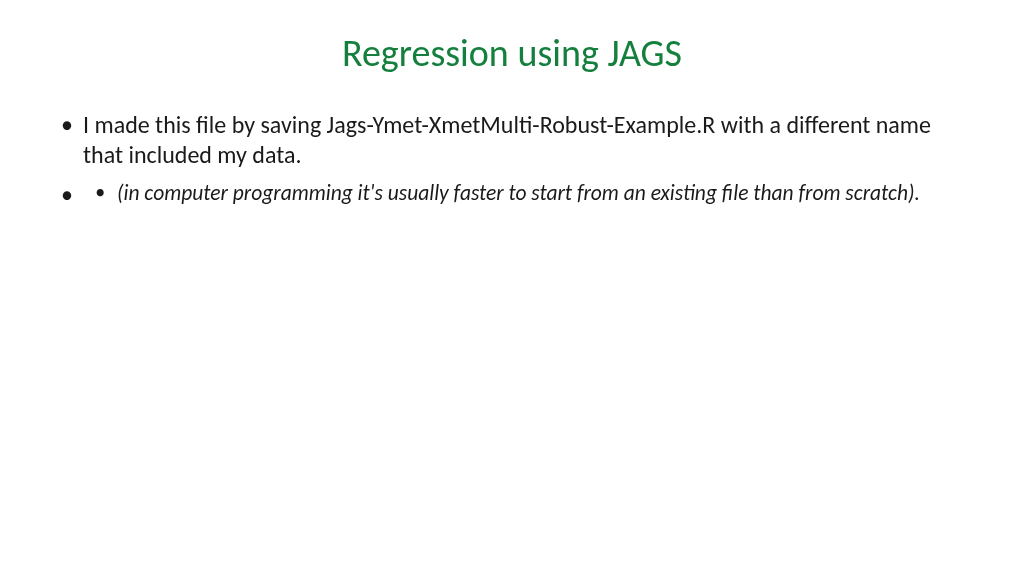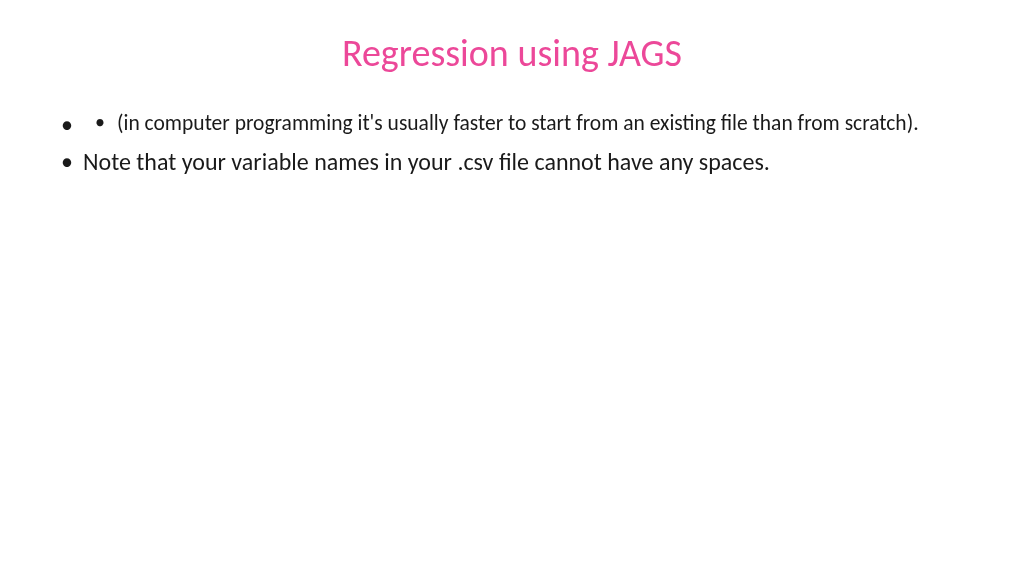--- a/index.html
+++ b/index.html
@@ -18,21 +18,21 @@
     .slide {
       width: 100%;
       height: 100%;
       padding: 30px 55px 40px 55px;
     }
     .title {
       font-size: 38px;
       font-weight: 400;
       text-align: center;
       margin-bottom: 34px;
-      color: #ec4899;
+      color: #15803d;
     }
     ul.main-list {
       list-style: none;
       padding: 0;
     }
     ul.main-list > li {
       font-size: 24px;
       line-height: 1.25;
       margin-bottom: 10px;
       padding-left: 28px;
@@ -50,39 +50,40 @@
       list-style: none;
       padding: 0;
       margin-top: 6px;
     }
     ul.sub-list > li {
       font-size: 21.5px;
       line-height: 1.25;
       padding-left: 34px;
       position: relative;
       color: #1a1a1a;
+      font-style: italic;
     }
     ul.sub-list > li::before {
       content: "•";
       position: absolute;
       left: 12px;
       top: 0;
       font-size: 20px;
     }
   </style>
 </head>
 <body>
 
 <div class="slide">
   <h1 class="title">Regression using JAGS</h1>
   <ul class="main-list">
     <li>
+      <span>I made this file by saving Jags-Ymet-XmetMulti-Robust-Example.R with a different name that included my data.</span>
+    </li>
+    <li>
       <ul class="sub-list">
         <li>
           <span>(in computer programming it's usually faster to start from an existing file than from scratch).</span>
         </li>
       </ul>
     </li>
-    <li>
-      <span>Note that your variable names in your .csv file cannot have any spaces.</span>
-    </li>
   </ul>
 </div>
 
 </body></html>

